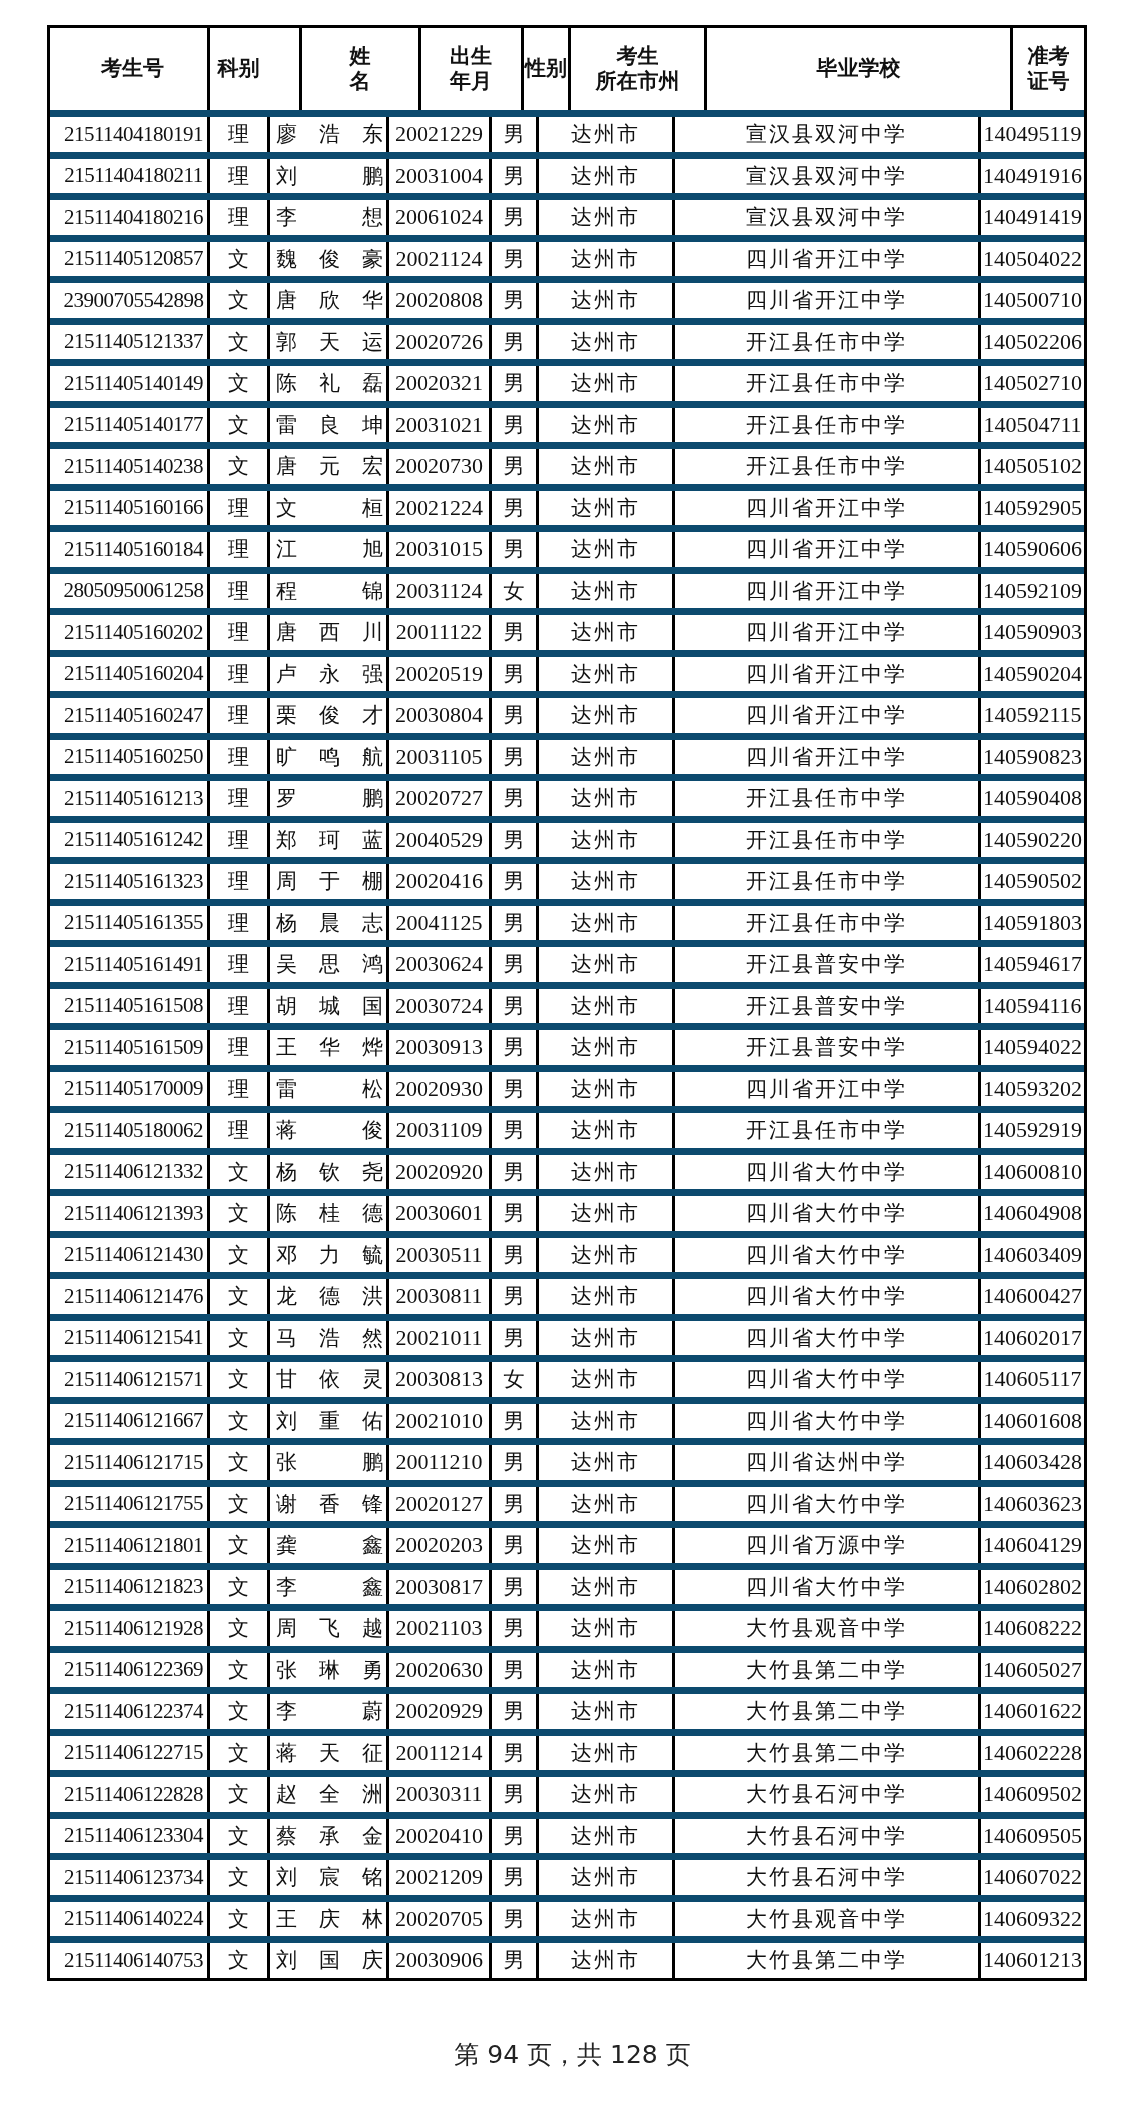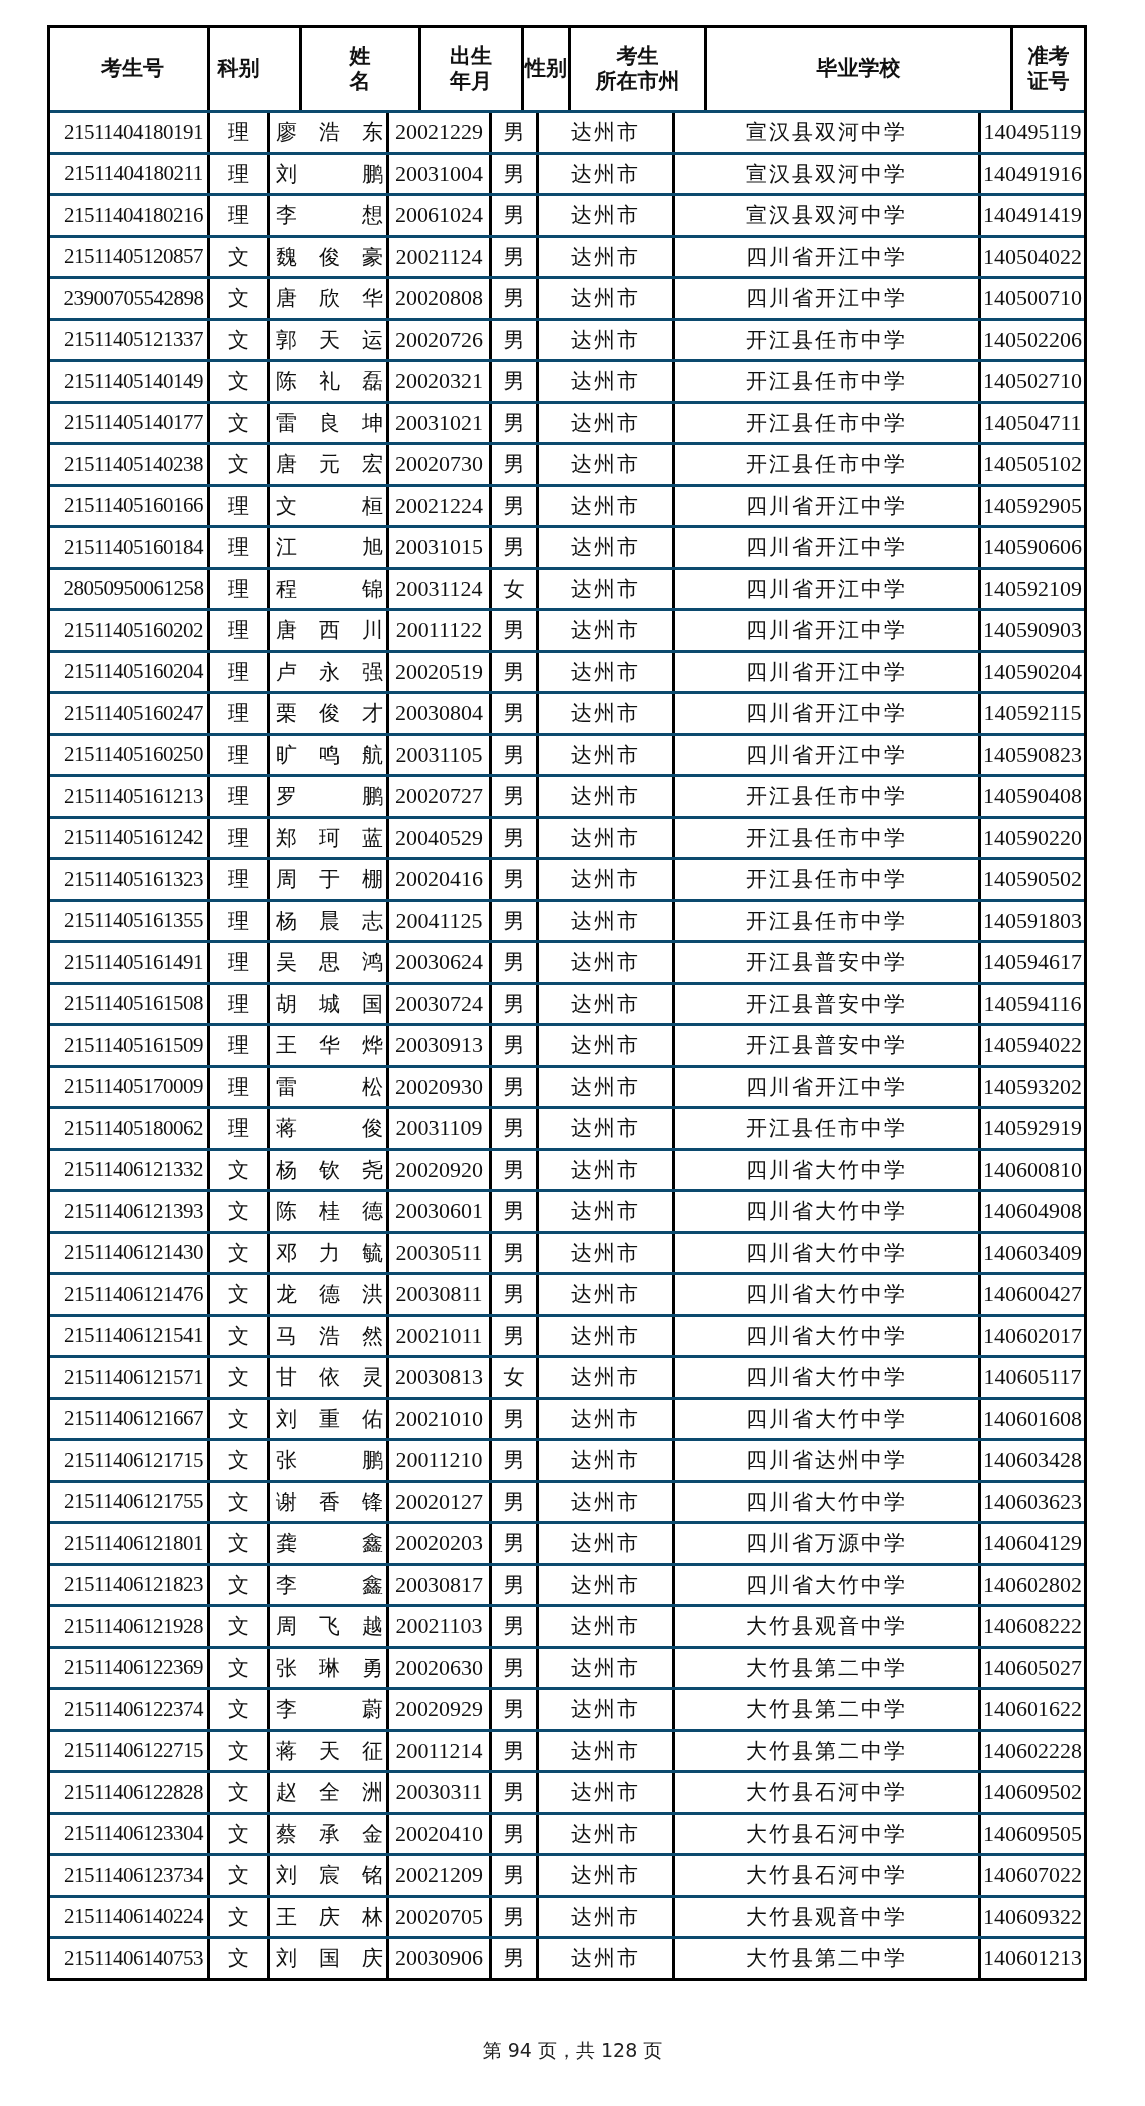--- a/index.html
+++ b/index.html
@@ -1,36 +1,36 @@
 <!DOCTYPE html>
 <html><head>
 <meta charset="utf-8">
 <style>
   html, body { margin: 0; padding: 0; background: #ffffff; }
   body { width: 1145px; height: 2106px; position: relative; overflow: hidden;
          font-family: "Liberation Serif", "DejaVu Serif", serif; color: #111; }
   .tbl { position: absolute; left: 47px; top: 25px; width: 1040px;
          border: 3px solid #000; box-sizing: border-box; }
-  .row { display: flex; box-sizing: border-box; border-top: 3px solid #0c4a6e; height: 41.5px; }
+  .row { display: flex; box-sizing: border-box; border-top: 7px solid #0c4a6e; height: 41.5px; }
   .row.head { border-top: none; height: 82px; }
   .cell { box-sizing: border-box; border-left: 3px solid #000; display: flex;
           align-items: center; justify-content: center; overflow: hidden;
           font-size: 22px; white-space: nowrap; }
   .cell:first-child { border-left: none; }
   .head .cell { font-family: "DejaVu Sans", "Liberation Sans", sans-serif; font-weight: bold;
                 font-size: 21px; line-height: 1.2; text-align: center; white-space: normal; }
   .c0 { width: 149px; margin-left: 8px; } .c1 { width: 60px; } .c2 { width: 119px; } .c3 { width: 103px; }
   .c4 { width: 47px; } .c5 { width: 136px; } .c6 { width: 306px; } .c7 { flex: 1; }
   .row:not(.head) .c0 { font-size: 21px; letter-spacing: -0.5px; padding-left: 2px; }
   .name { justify-content: space-between; padding: 0 3px 0 6px; font-family: "DejaVu Serif", serif; font-size: 21px; }
   .cn { font-family: "DejaVu Sans", sans-serif; font-weight: normal; font-size: 21px; }
   .school { letter-spacing: 2px; }
   .hname { letter-spacing: 18px; padding-left: 18px; margin-left: 32px; }
   .footer { position: absolute; top: 2038px; left: 0; width: 1145px; text-align: center;
-            font-family: "DejaVu Sans", "Liberation Sans", sans-serif; font-size: 19px; color: #222; }
+            font-family: "DejaVu Sans", "Liberation Sans", sans-serif; font-size: 25px; color: #222; }
 </style>
 </head>
 <body>
 
 <div class="tbl">
   <div class="row head">
     <div class="cell c0">考生号</div>
     <div class="cell c1" style="white-space:pre-line">科别</div>
     <div class="cell c2 hname">姓 名</div>
     <div class="cell c3" style="white-space:pre-line">出生

